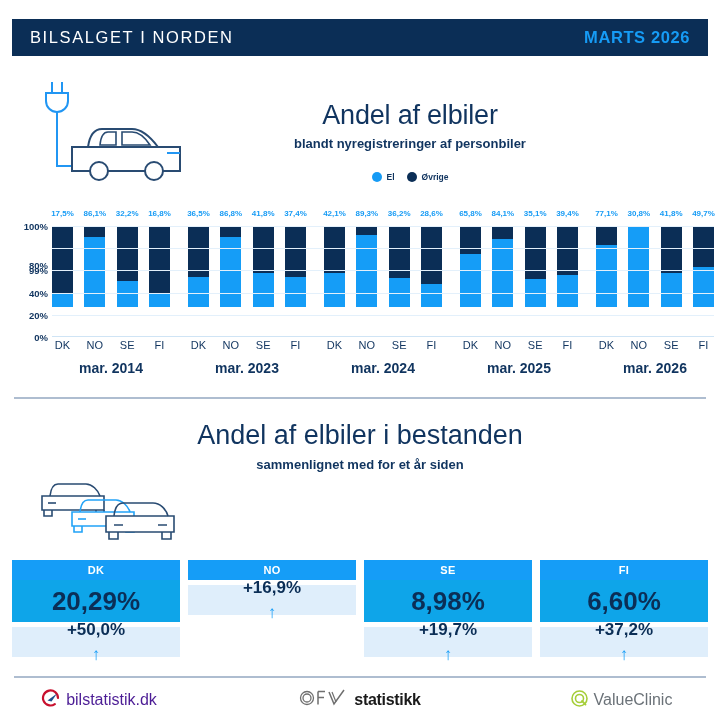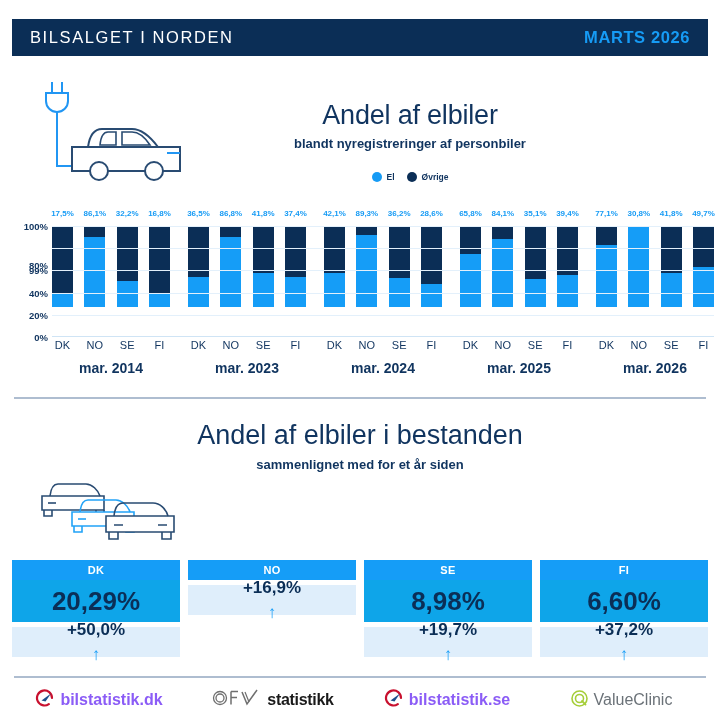--- a/index.html
+++ b/index.html
@@ -121,21 +121,21 @@
   .arrow-up{ color:#159df7; font-size:17px; font-weight:700; }
 
   
   .foot-div{ position:absolute; left:14px; top:676px; width:692px; height:2px; background:#aebdd0; }
   .footer{
     position:absolute; left:12px; top:684px; width:696px; height:32px;
     display:flex; justify-content:space-between; align-items:center;
   }
   .flogo{ display:flex; align-items:center; gap:5px; width:174px; justify-content:center; }
   .flogo-txt{ font-size:16px; }
-  .t-bilstat{ color:#8b5cf6; font-weight:700;text-align:center; }
+  .t-bilstat{ color:#4c1d95; font-weight:400;text-align:center; }
   .t-statistikk{ color:#1a1a1a; font-weight:700; letter-spacing:-0.3px; }
   .t-value{ color:#6b7278; font-weight:400; }
 </style>
 </head>
 <body>
 
 <div class="page">
 
   <div class="header">
     <div class="header-title">BILSALGET I NORDEN</div>
@@ -449,27 +449,20 @@
         <span><svg width="50" height="18" viewBox="0 0 50 18">
             <circle cx="8" cy="9" r="6.5" stroke="#6f6f6f" stroke-width="1.3" fill="none"></circle>
             <circle cx="8" cy="9" r="4" stroke="#6f6f6f" stroke-width="1.3" fill="none"></circle>
             <path d="M19 2.5 v13 M19 2.5 h7 M19 8.5 h6" stroke="#6f6f6f" stroke-width="1.5" fill="none"></path>
             <path d="M30 3 L35 15 L45 1" stroke="#6f6f6f" stroke-width="1.5" fill="none"></path>
             <path d="M33 3 L37 13" stroke="#6f6f6f" stroke-width="1.2" fill="none"></path>
           </svg></span>
         <span class="flogo-txt t-statistikk">statistikk</span>
       </div>
       <div class="flogo">
-        <span><svg width="20" height="18" viewBox="0 0 20 18">
-            <path d="M17 9 a7.5 7.5 0 1 0 -3.2 6.1" stroke="#c8102e" stroke-width="2.2" fill="none" stroke-linecap="round"></path>
-            <path d="M6.5 11.5 L16 4.5 L10.5 12.5 Z" fill="#1c4f8c"></path>
-          </svg></span>
-        <span class="flogo-txt t-bilstat">bilstatistik.se</span>
-      </div>
-      <div class="flogo">
         <span><svg width="19" height="19" viewBox="0 0 19 19">
             <circle cx="9.5" cy="9.5" r="7.5" stroke="#a6ce39" stroke-width="1.6" fill="none"></circle>
             <circle cx="9.5" cy="9.5" r="4" stroke="#a6ce39" stroke-width="1.6" fill="none"></circle>
             <path d="M12 12 L15.5 15.5" stroke="#a6ce39" stroke-width="1.8" stroke-linecap="round"></path>
           </svg></span>
         <span class="flogo-txt t-value">ValueClinic</span>
       </div>
     </div>
 
 </div>

